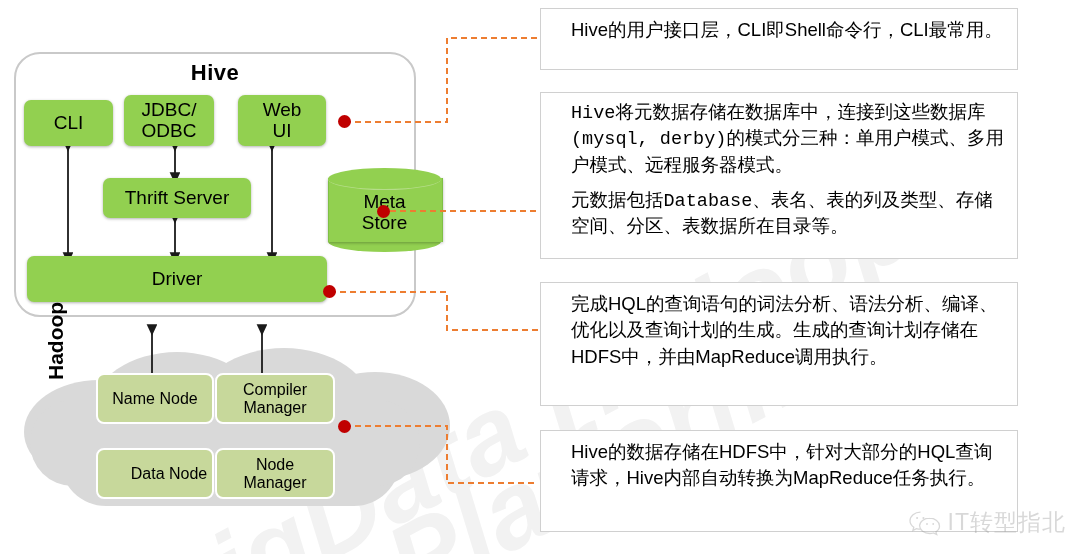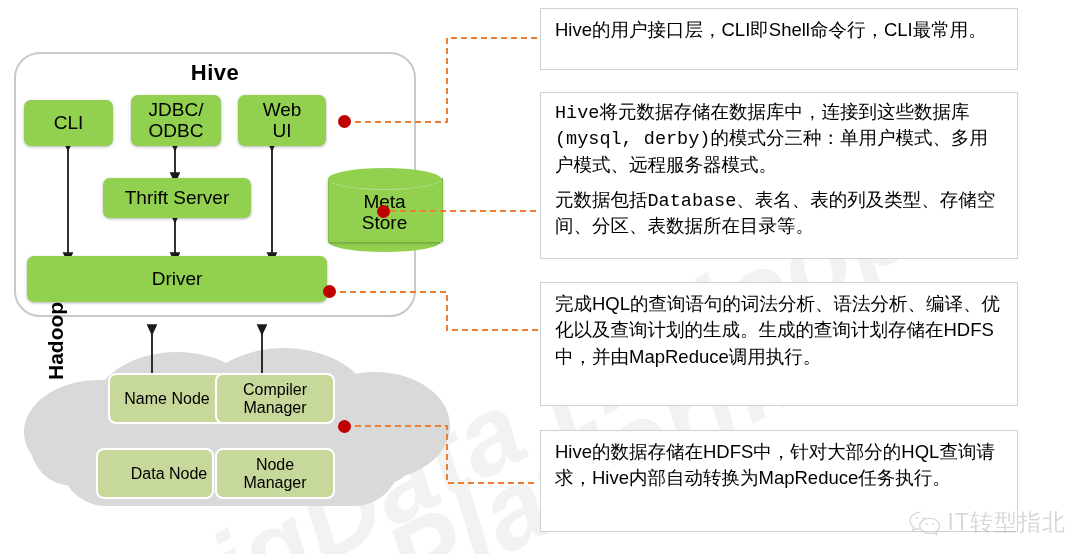--- a/index.html
+++ b/index.html
@@ -174,21 +174,21 @@
     z-index: 9;
   }
 
   
   .callout {
     position: absolute;
     background: #ffffff;
     border: 1px solid #d0d0d0;
     box-sizing: border-box;
     z-index: 8;
-    padding: 8px 12px 8px 14px;
+    padding: 8px 12px 8px 30px;
     font-size: 18.5px;
     line-height: 1.42;
     color: #000;
     font-family: "Liberation Sans", "DejaVu Sans", sans-serif;
   }
   .callout p { margin: 0; }
   .callout p + p { margin-top: 9px; }
 
   
   .wechat {
@@ -246,21 +246,21 @@
     <line x1="152" y1="330" x2="152" y2="383"></line>
 
     <line x1="262" y1="330" x2="262" y2="383"></line>
   </g>
 </svg>
 
 <div class="gbox" style="left:24px; top:100px; width:89px; height:46px;">
   <span>CLI</span>
 </div>
 
-<div class="gbox" style="left:131px; top:95px; width:90px; height:51px; flex-direction:column;">
+<div class="gbox" style="left:124px; top:95px; width:90px; height:51px; flex-direction:column;">
   <span>JDBC/</span>
   <span>ODBC</span>
 </div>
 
 <div class="gbox" style="left:238px; top:95px; width:88px; height:51px; flex-direction:column;">
   <span>Web</span>
   <span>UI</span>
 </div>
 
 <div class="gbox" style="left:103px; top:178px; width:148px; height:40px;">
@@ -276,21 +276,21 @@
   <div class="cyl-body"></div>
   <div class="cyl-top"></div>
   <div class="cyl-label">
     <span>Meta</span>
     <span>Store</span>
   </div>
 </div>
 
 <div class="hadoop-label">Hadoop</div>
 
-<div class="nbox" style="left:108px; top:373px; width:118px; height:51px; flex-direction:column;">
+<div class="nbox" style="left:96px; top:373px; width:118px; height:51px; flex-direction:column;">
   <span>Name Node</span>
 </div>
 
 <div class="nbox" style="left:215px; top:373px; width:120px; height:51px; flex-direction:column;">
   <span>Compiler</span>
   <span>Manager</span>
 </div>
 
 <div class="nbox" style="left:96px; top:448px; width:118px; height:51px; flex-direction:column;padding-left:28px;">
   <span>Data Node</span>

